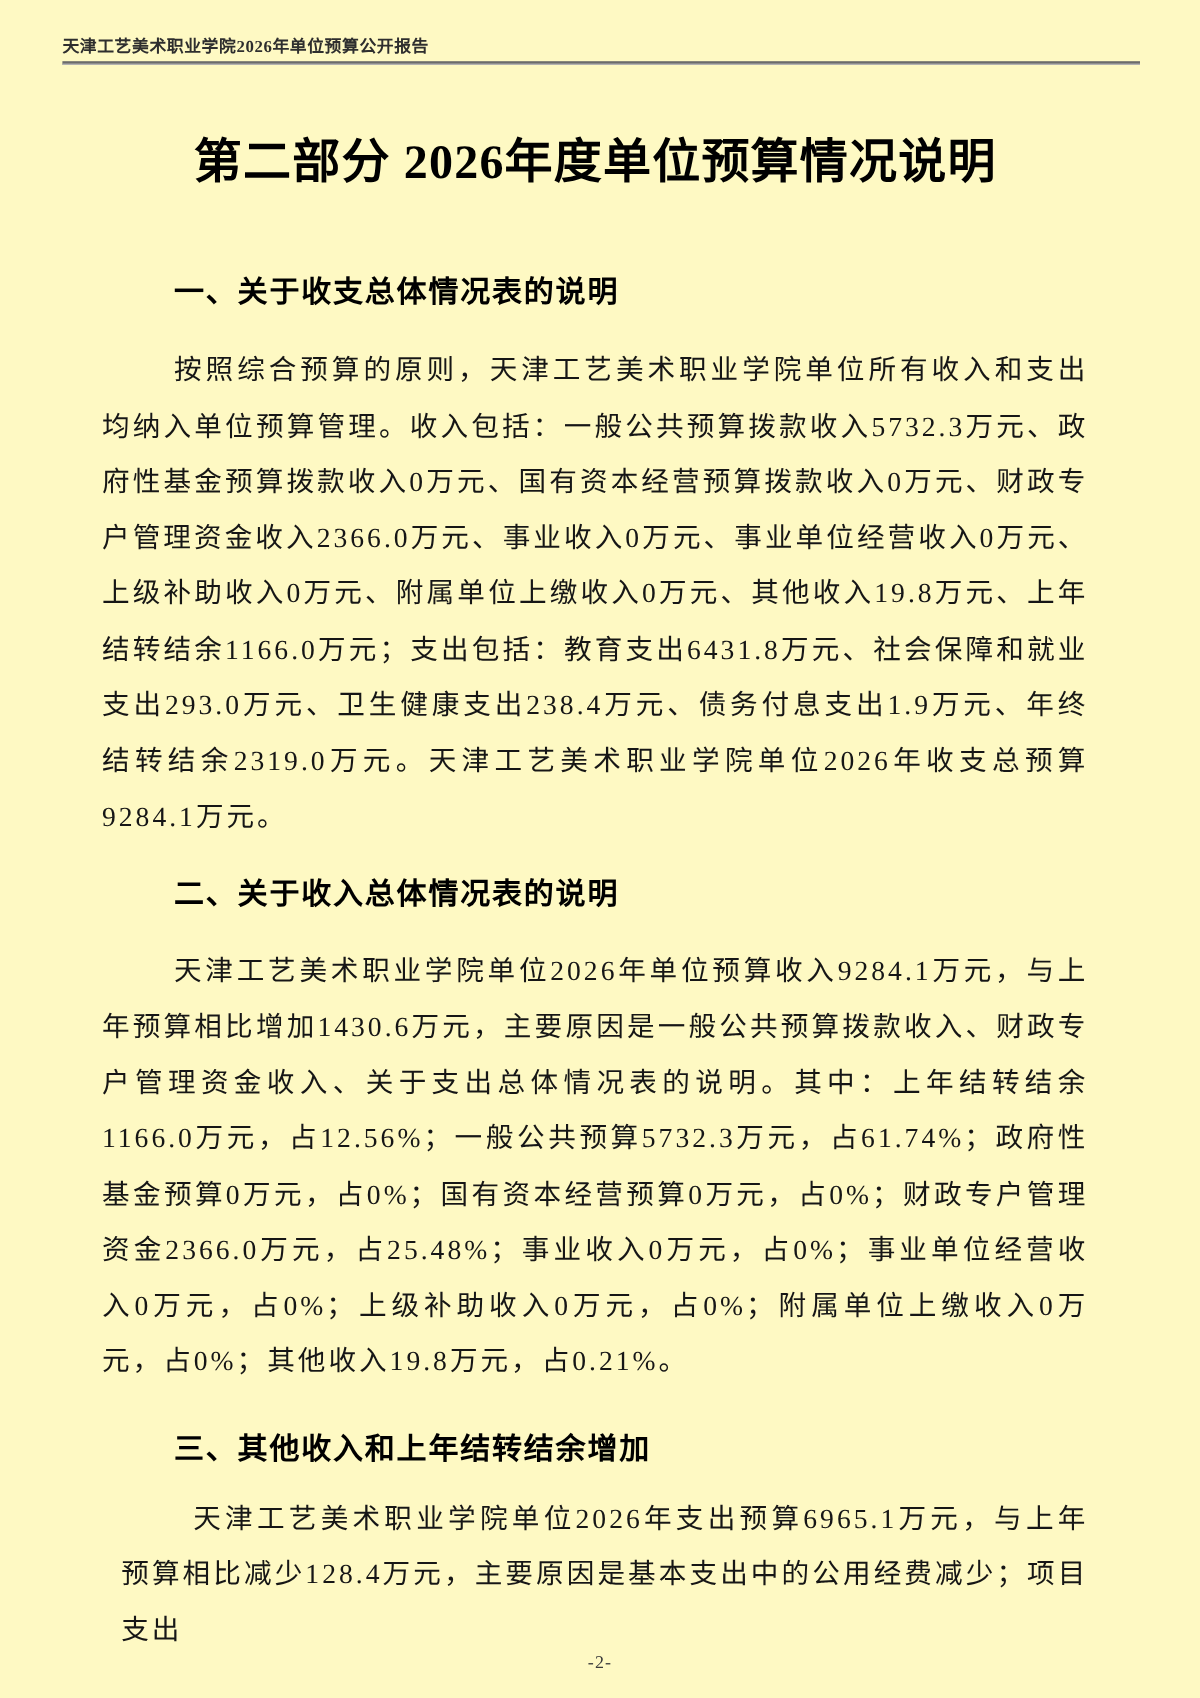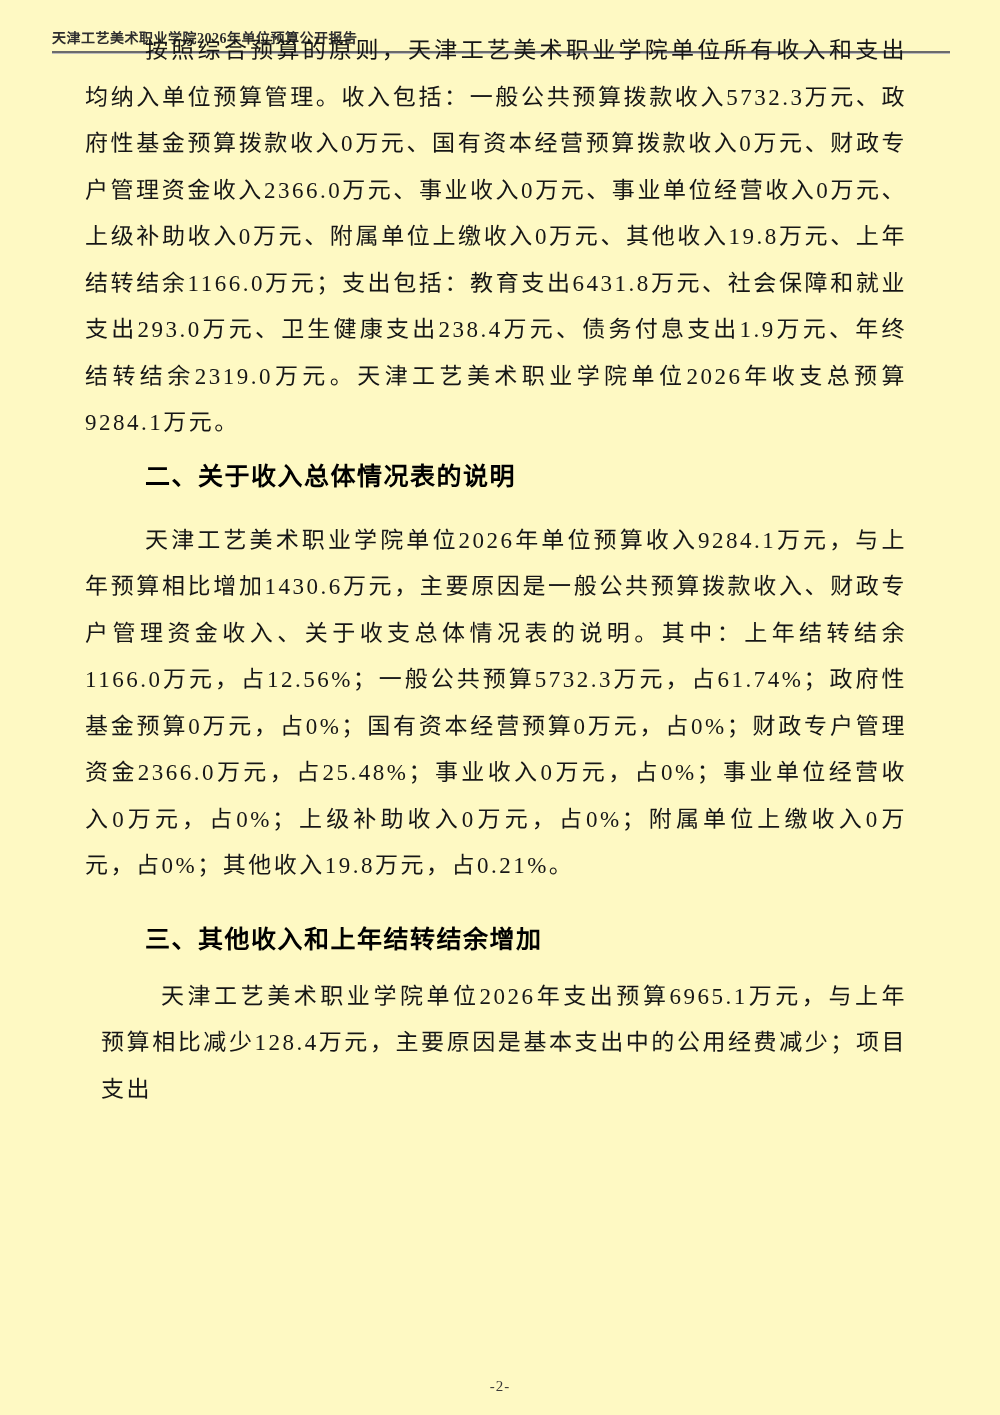--- a/index.html
+++ b/index.html
@@ -61,21 +61,21 @@
     margin: 0;
     font-family: "Liberation Sans", "DejaVu Sans", sans-serif;
     font-weight: bold;
     font-size: 25px;
     line-height: 27px;
     color: #000000;
     padding-left: 60px;
     letter-spacing: 1.5px;
   }
   .heading-1 { margin-top: 67px; }
-  .heading-2 { margin-top: 16px; }
+  .heading-2 { margin-top: 27px; }
   .heading-3 { margin-top: 36px; }
   .body-para {
     margin: 0;
     margin-top: 28px;
     font-size: 23px;
     line-height: 46.5px;
     letter-spacing: 2.5px;
     text-align: justify;
     text-justify: inter-character;
     text-indent: 60px;
@@ -97,28 +97,30 @@
 <body>
 
 <div class="page">
 
   <div class="running-header">天津工艺美术职业学院2026年单位预算公开报告</div>
 
   <div class="header-rule"></div>
 
   <div class="content">
 
+    <h1 class="doc-title">第二部分 2026年度单位预算情况说明</h1>
 
     <section>
+      <h2 class="section-heading heading-1">一、关于收支总体情况表的说明</h2>
       <p class="body-para para-1">按照综合预算的原则，天津工艺美术职业学院单位所有收入和支出均纳入单位预算管理。收入包括：一般公共预算拨款收入5732.3万元、政府性基金预算拨款收入0万元、国有资本经营预算拨款收入0万元、财政专户管理资金收入2366.0万元、事业收入0万元、事业单位经营收入0万元、上级补助收入0万元、附属单位上缴收入0万元、其他收入19.8万元、上年结转结余1166.0万元；支出包括：教育支出6431.8万元、社会保障和就业支出293.0万元、卫生健康支出238.4万元、债务付息支出1.9万元、年终结转结余2319.0万元。天津工艺美术职业学院单位2026年收支总预算9284.1万元。</p>
     </section>
 
     <section>
       <h2 class="section-heading heading-2">二、关于收入总体情况表的说明</h2>
-      <p class="body-para para-2">天津工艺美术职业学院单位2026年单位预算收入9284.1万元，与上年预算相比增加1430.6万元，主要原因是一般公共预算拨款收入、财政专户管理资金收入、关于收支总体情况表的说明。其中：上年结转结余1166.0万元，占12.56%；一般公共预算5732.3万元，占61.74%；政府性基金预算0万元，占0%；国有资本经营预算0万元，占0%；财政专户管理资金2366.0万元，占25.48%；事业收入0万元，占0%；事业单位经营收入0万元，占0%；上级补助收入0万元，占0%；附属单位上缴收入0万元，占0%；其他收入19.8万元，占0.21%。</p>
+      <p class="body-para para-2">天津工艺美术职业学院单位2026年单位预算收入9284.1万元，与上年预算相比增加1430.6万元，主要原因是一般公共预算拨款收入、财政专户管理资金收入、关于支出总体情况表的说明。其中：上年结转结余1166.0万元，占12.56%；一般公共预算5732.3万元，占61.74%；政府性基金预算0万元，占0%；国有资本经营预算0万元，占0%；财政专户管理资金2366.0万元，占25.48%；事业收入0万元，占0%；事业单位经营收入0万元，占0%；上级补助收入0万元，占0%；附属单位上缴收入0万元，占0%；其他收入19.8万元，占0.21%。</p>
     </section>
 
     <section>
       <h2 class="section-heading heading-3">三、其他收入和上年结转结余增加</h2>
       <p class="body-para para-3">天津工艺美术职业学院单位2026年支出预算6965.1万元，与上年预算相比减少128.4万元，主要原因是基本支出中的公用经费减少；项目支出</p>
     </section>
 
   </div>
 
   <div class="page-footer">-2-</div>

